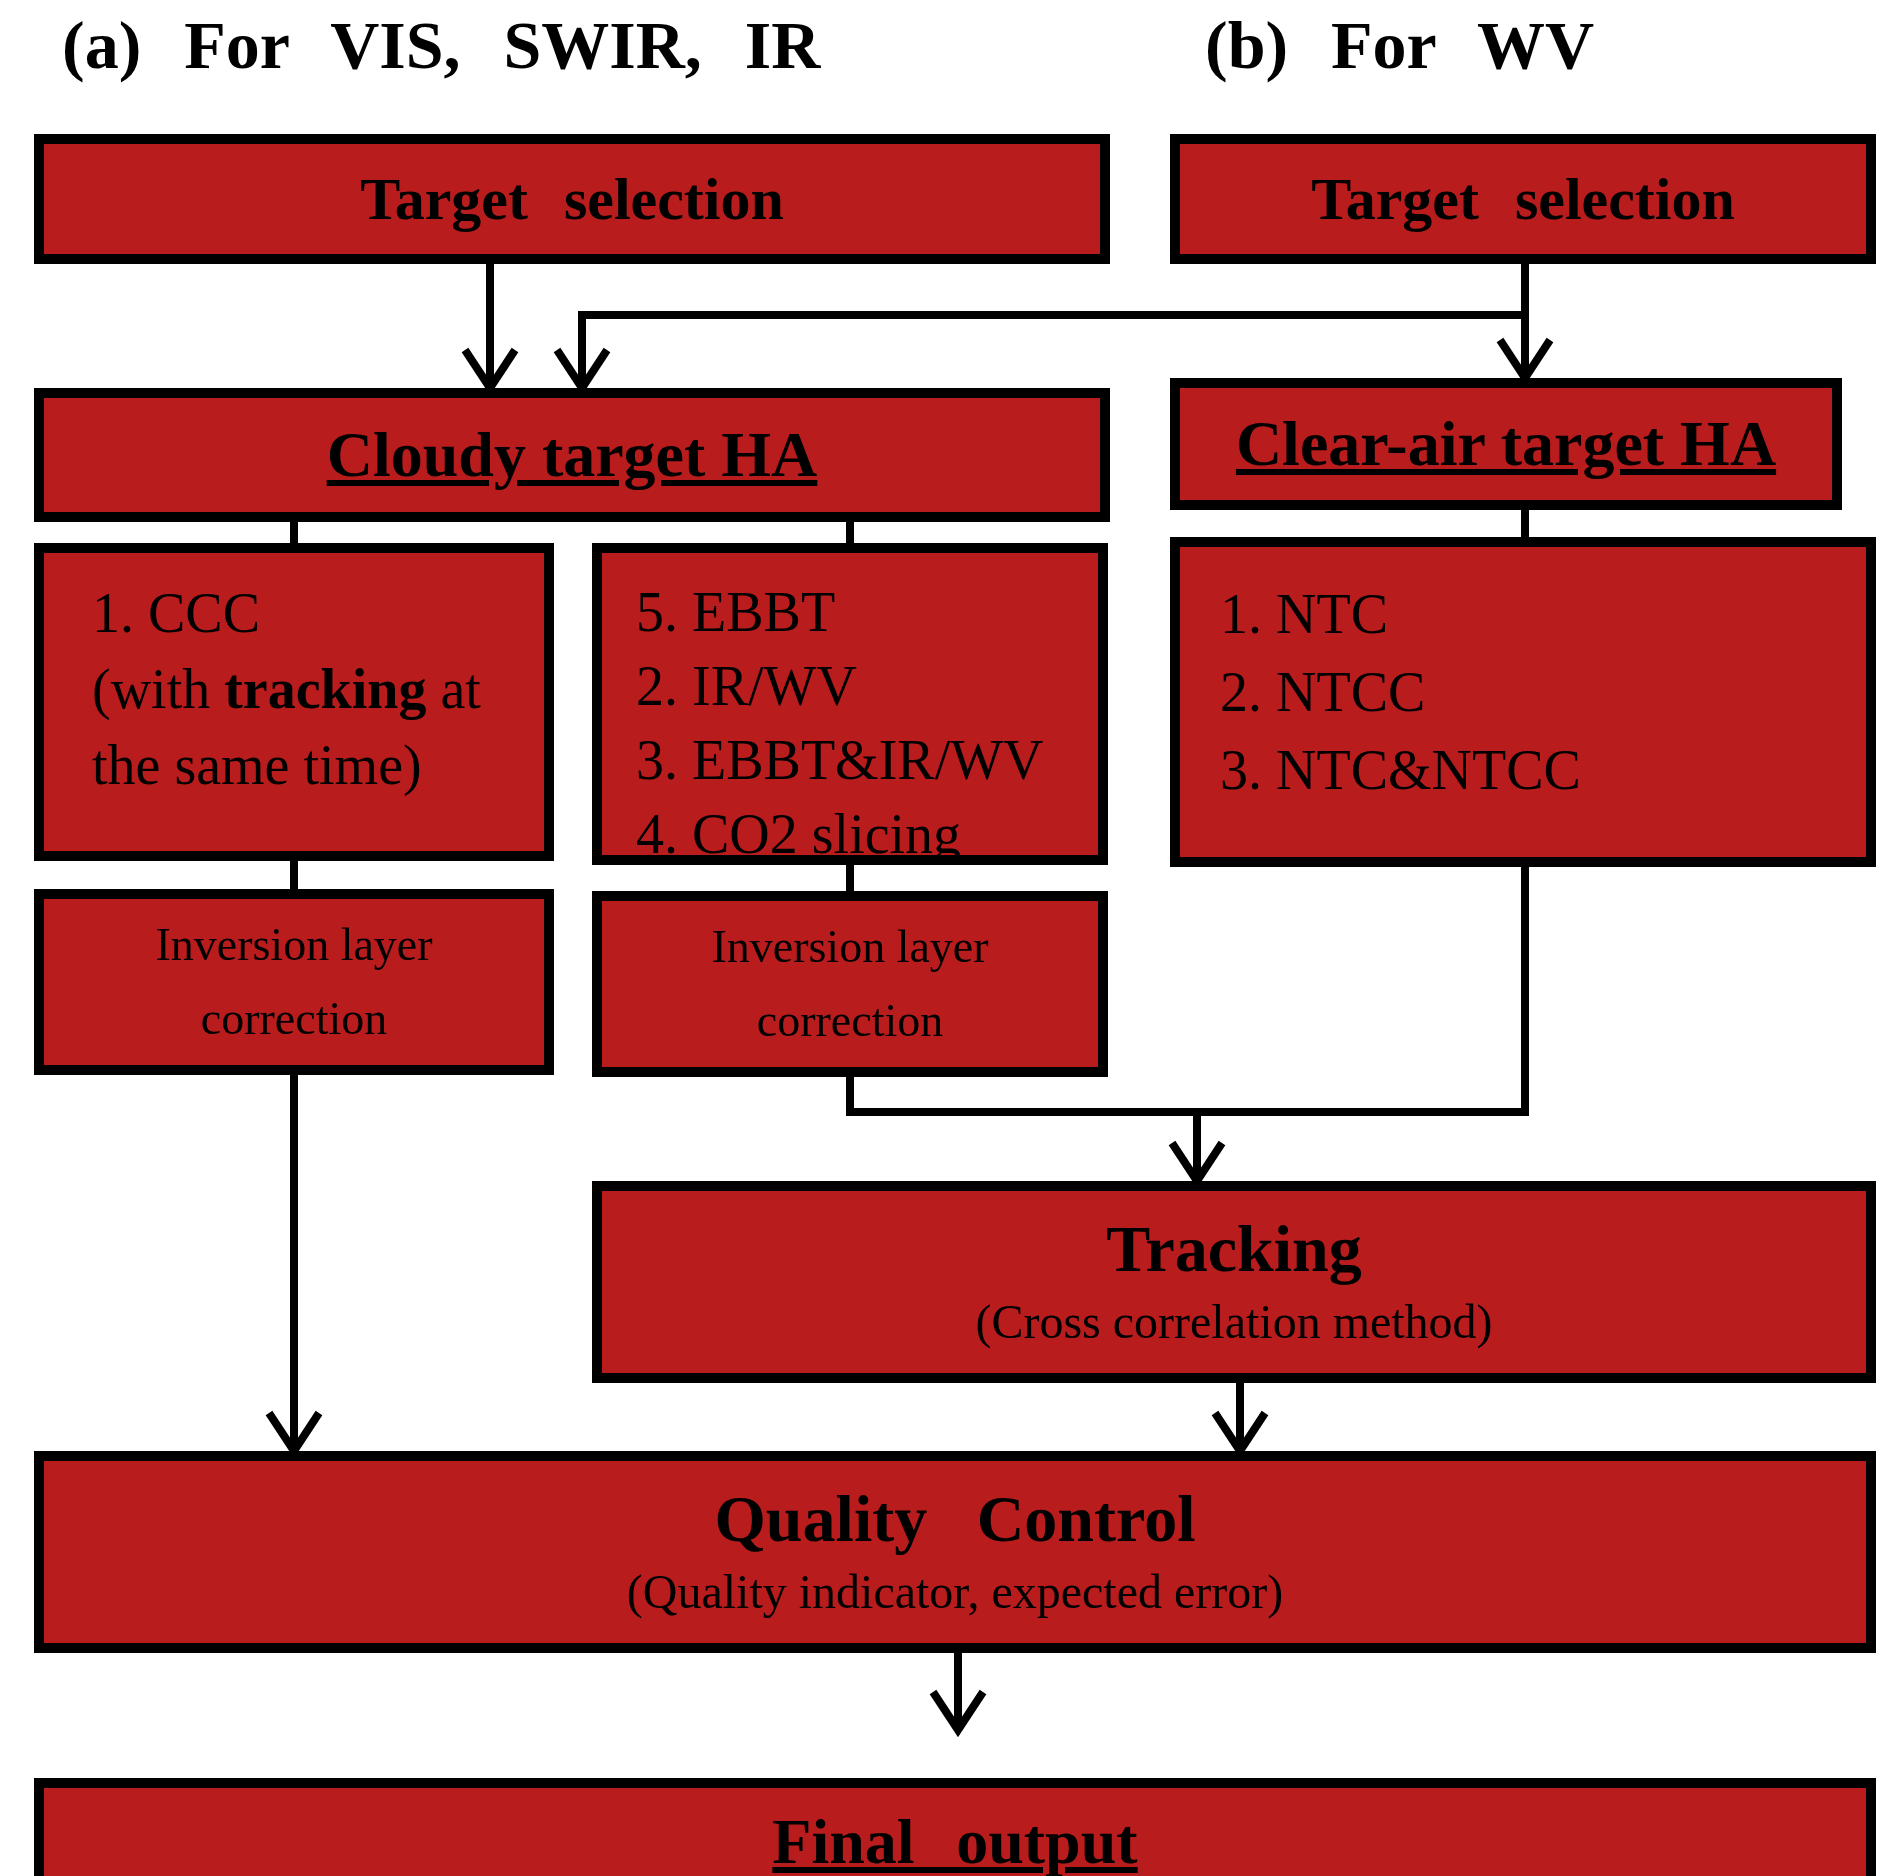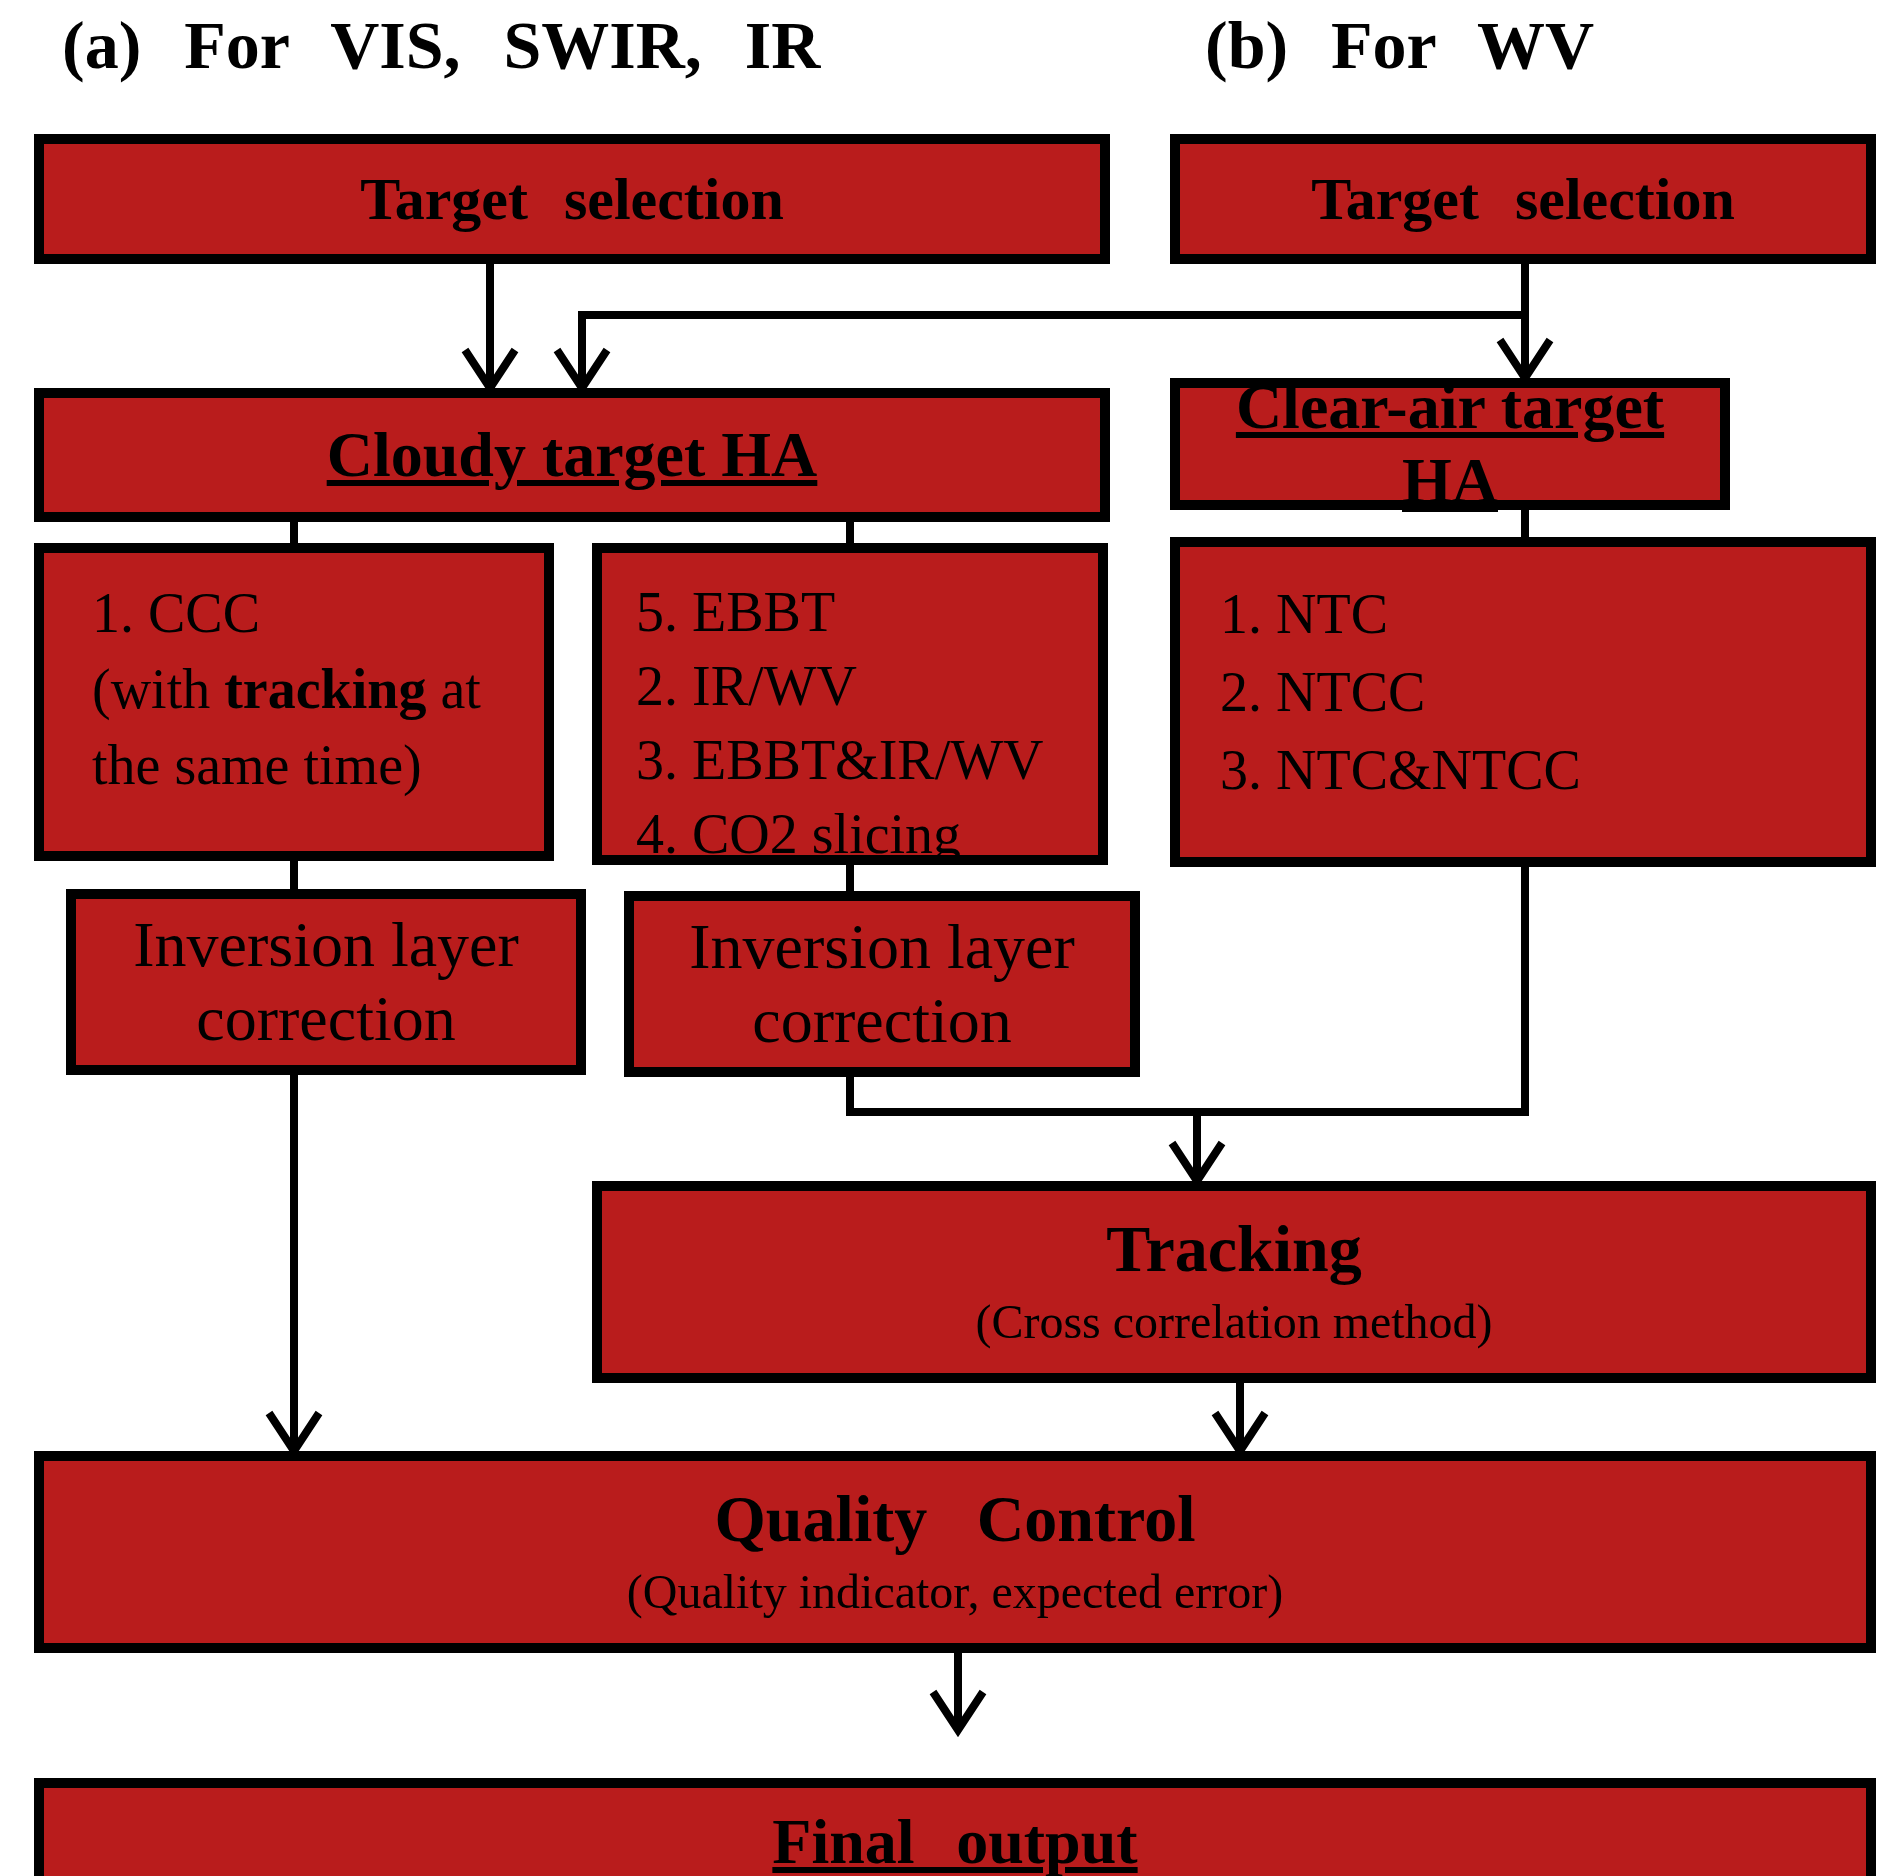--- a/index.html
+++ b/index.html
@@ -43,23 +43,22 @@
   .list-box {
     font-size: 56px;
     line-height: 74px;
     padding-top: 22px;
   }
   .list-box .list-line { white-space: nowrap; }
   .ccc-pad  { padding-left: 48px; padding-right: 10px; line-height: 76px; }
   .ebbt-pad { padding-left: 34px; }
   .ntc-pad  { padding-left: 40px; line-height: 78px; padding-top: 28px; }
   .inv-box {
-    font-size: 64px;
+    font-size: 46px;
     line-height: 74px;
-    margin-left: 32px;
   }
   .big-title { font-size: 66px; font-weight: bold; line-height: 80px; }
   .subtitle  { font-size: 48px; line-height: 66px; }
   .qc-title  { word-spacing: 0.5em; }
   .final-title { word-spacing: 0.4em; }
   .bold { font-weight: bold; }
 </style>
 </head>
 <body>
 
@@ -108,21 +107,21 @@
   </div>
 
   <div class="box center-box" style="left:1170px; top:134px; width:706px; height:130px;">
     <span class="title-60">Target selection</span>
   </div>
 
   <div class="box center-box" style="left:34px; top:388px; width:1076px; height:134px;">
     <span class="title-64">Cloudy target HA</span>
   </div>
 
-  <div class="box center-box" style="left:1170px; top:378px; width:560px; height:132px;">
+  <div class="box center-box" style="left:1170px; top:378px; width:672px; height:132px;">
     <span class="title-64">Clear-air target HA</span>
   </div>
 
   <div class="box list-box ccc-pad" style="left:34px; top:543px; width:520px; height:318px;">
     <div class="list-line">1. CCC</div>
     <div class="list-line"><span>(with </span><span class="bold">tracking</span><span> at</span></div>
     <div class="list-line">the same time)</div>
   </div>
 
   <div class="box list-box ebbt-pad" style="left:592px; top:543px; width:516px; height:322px;">

